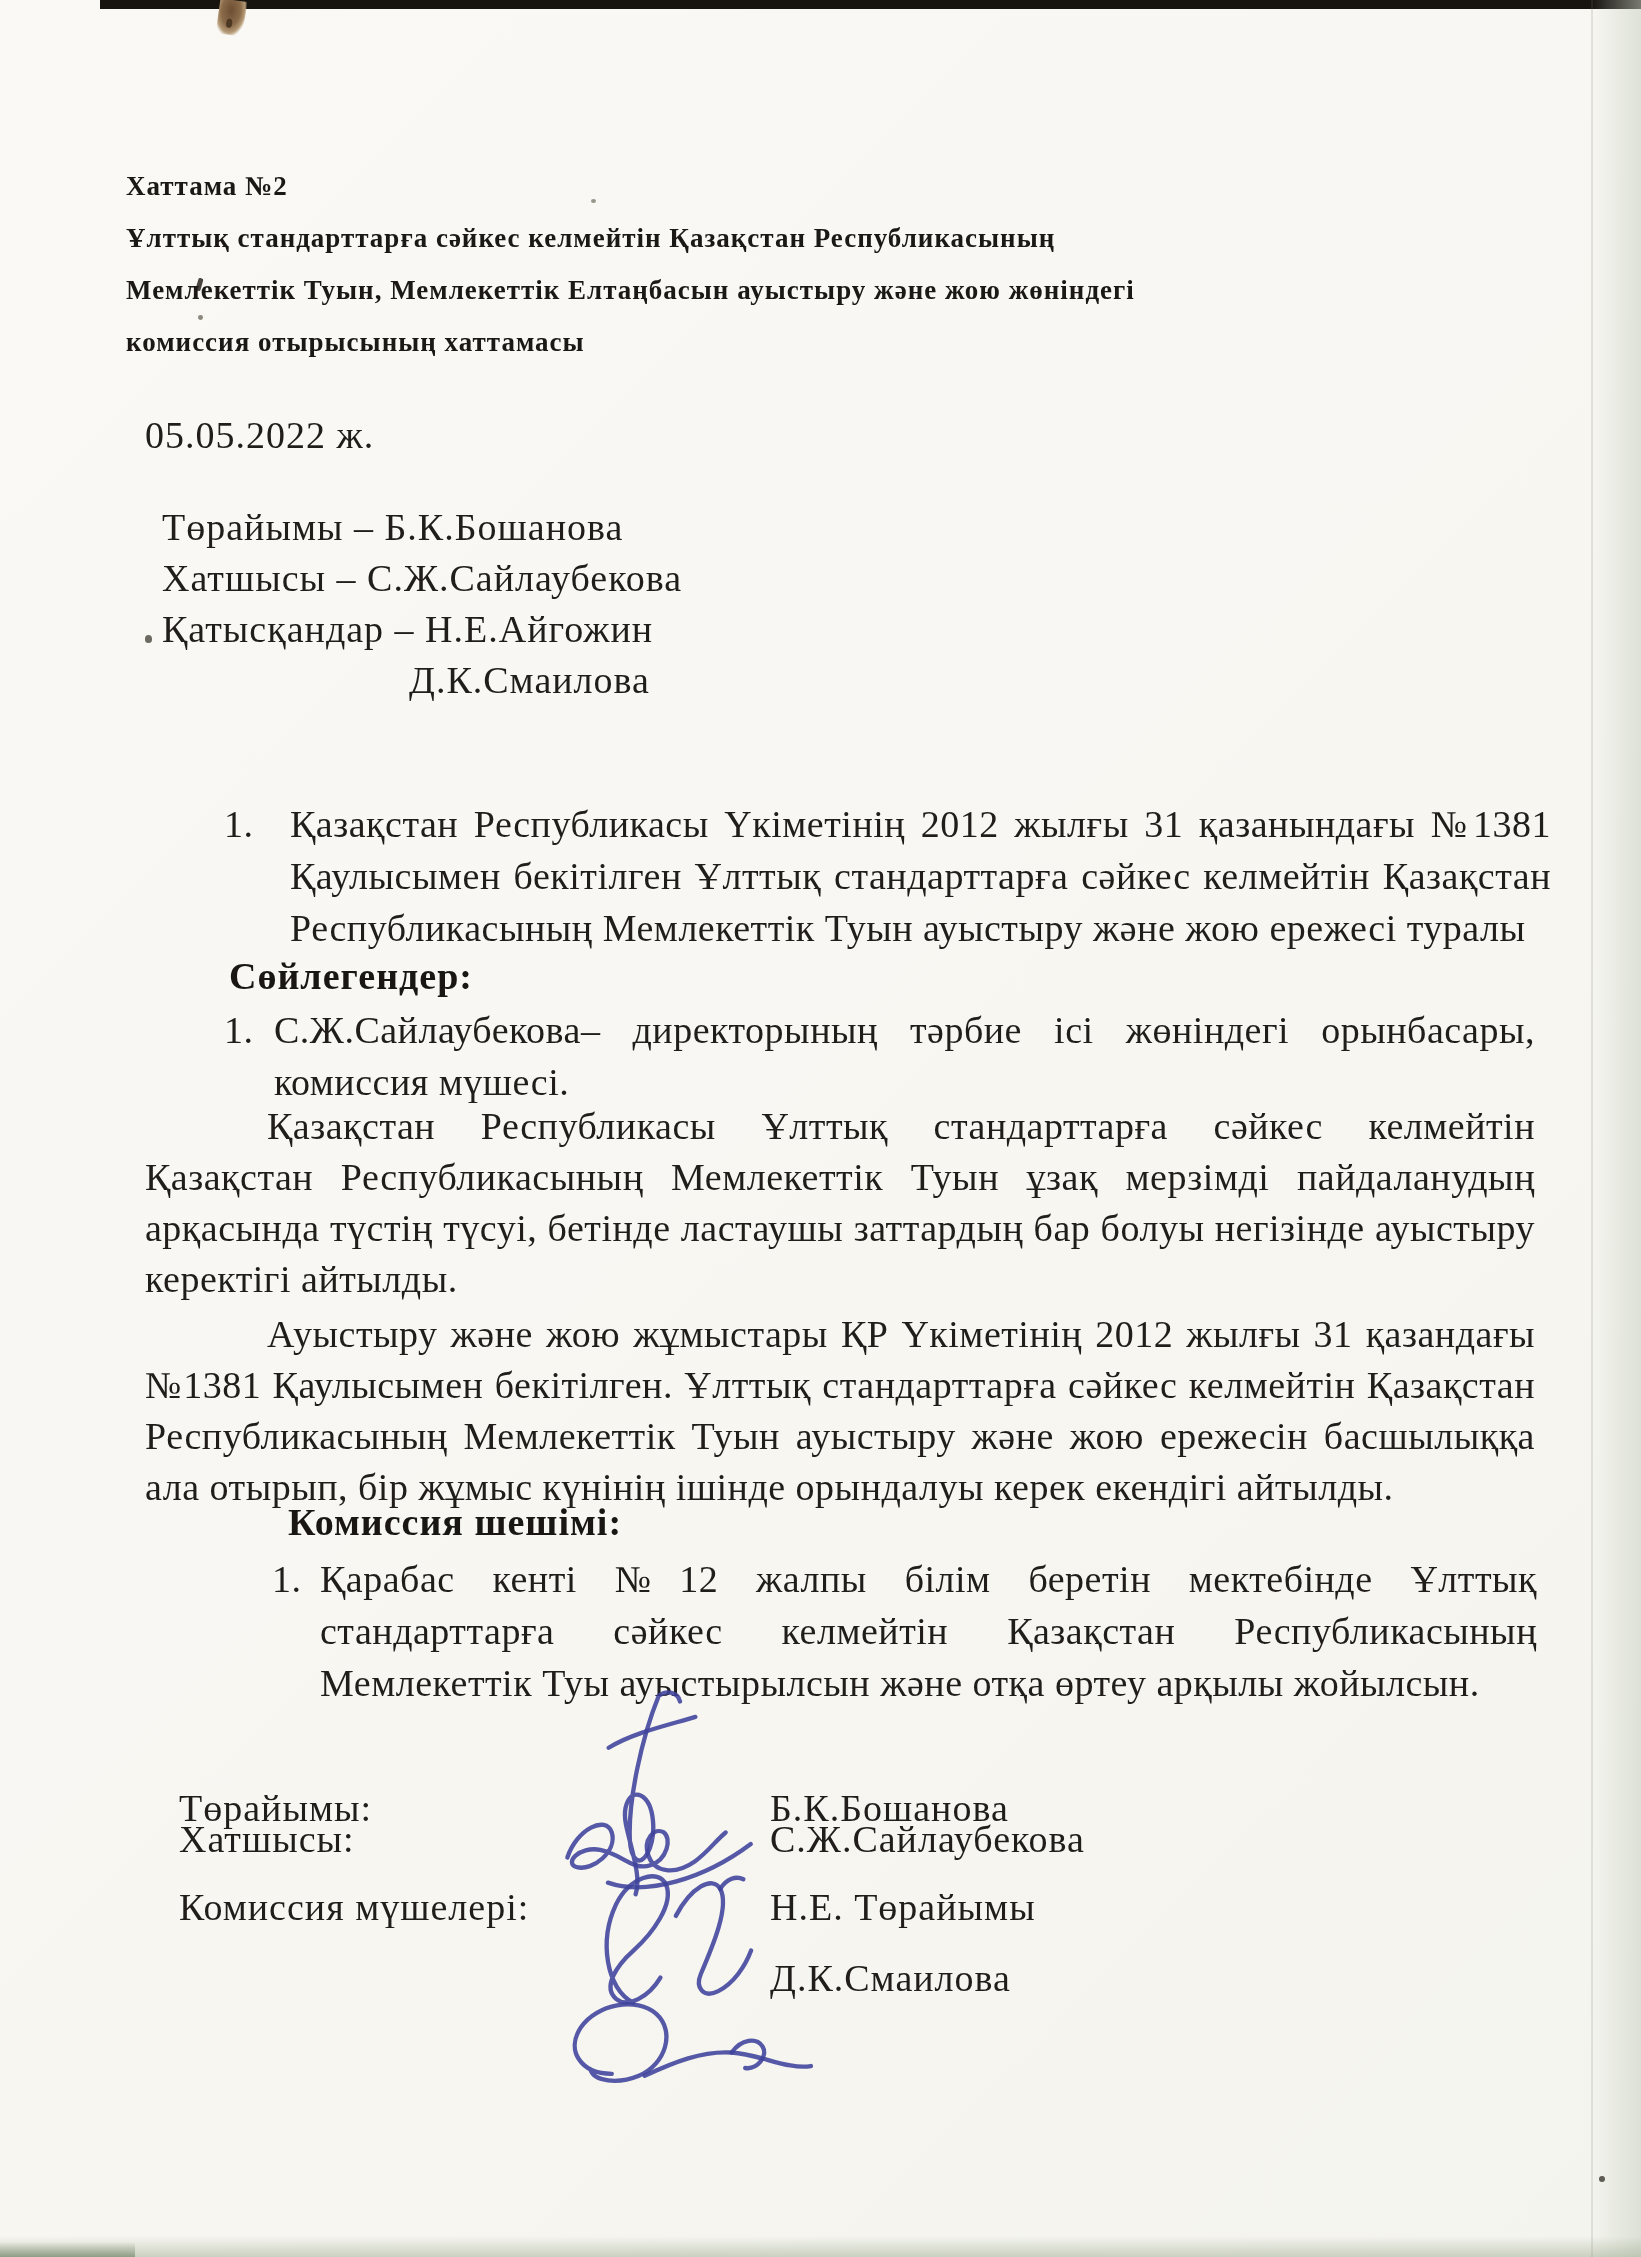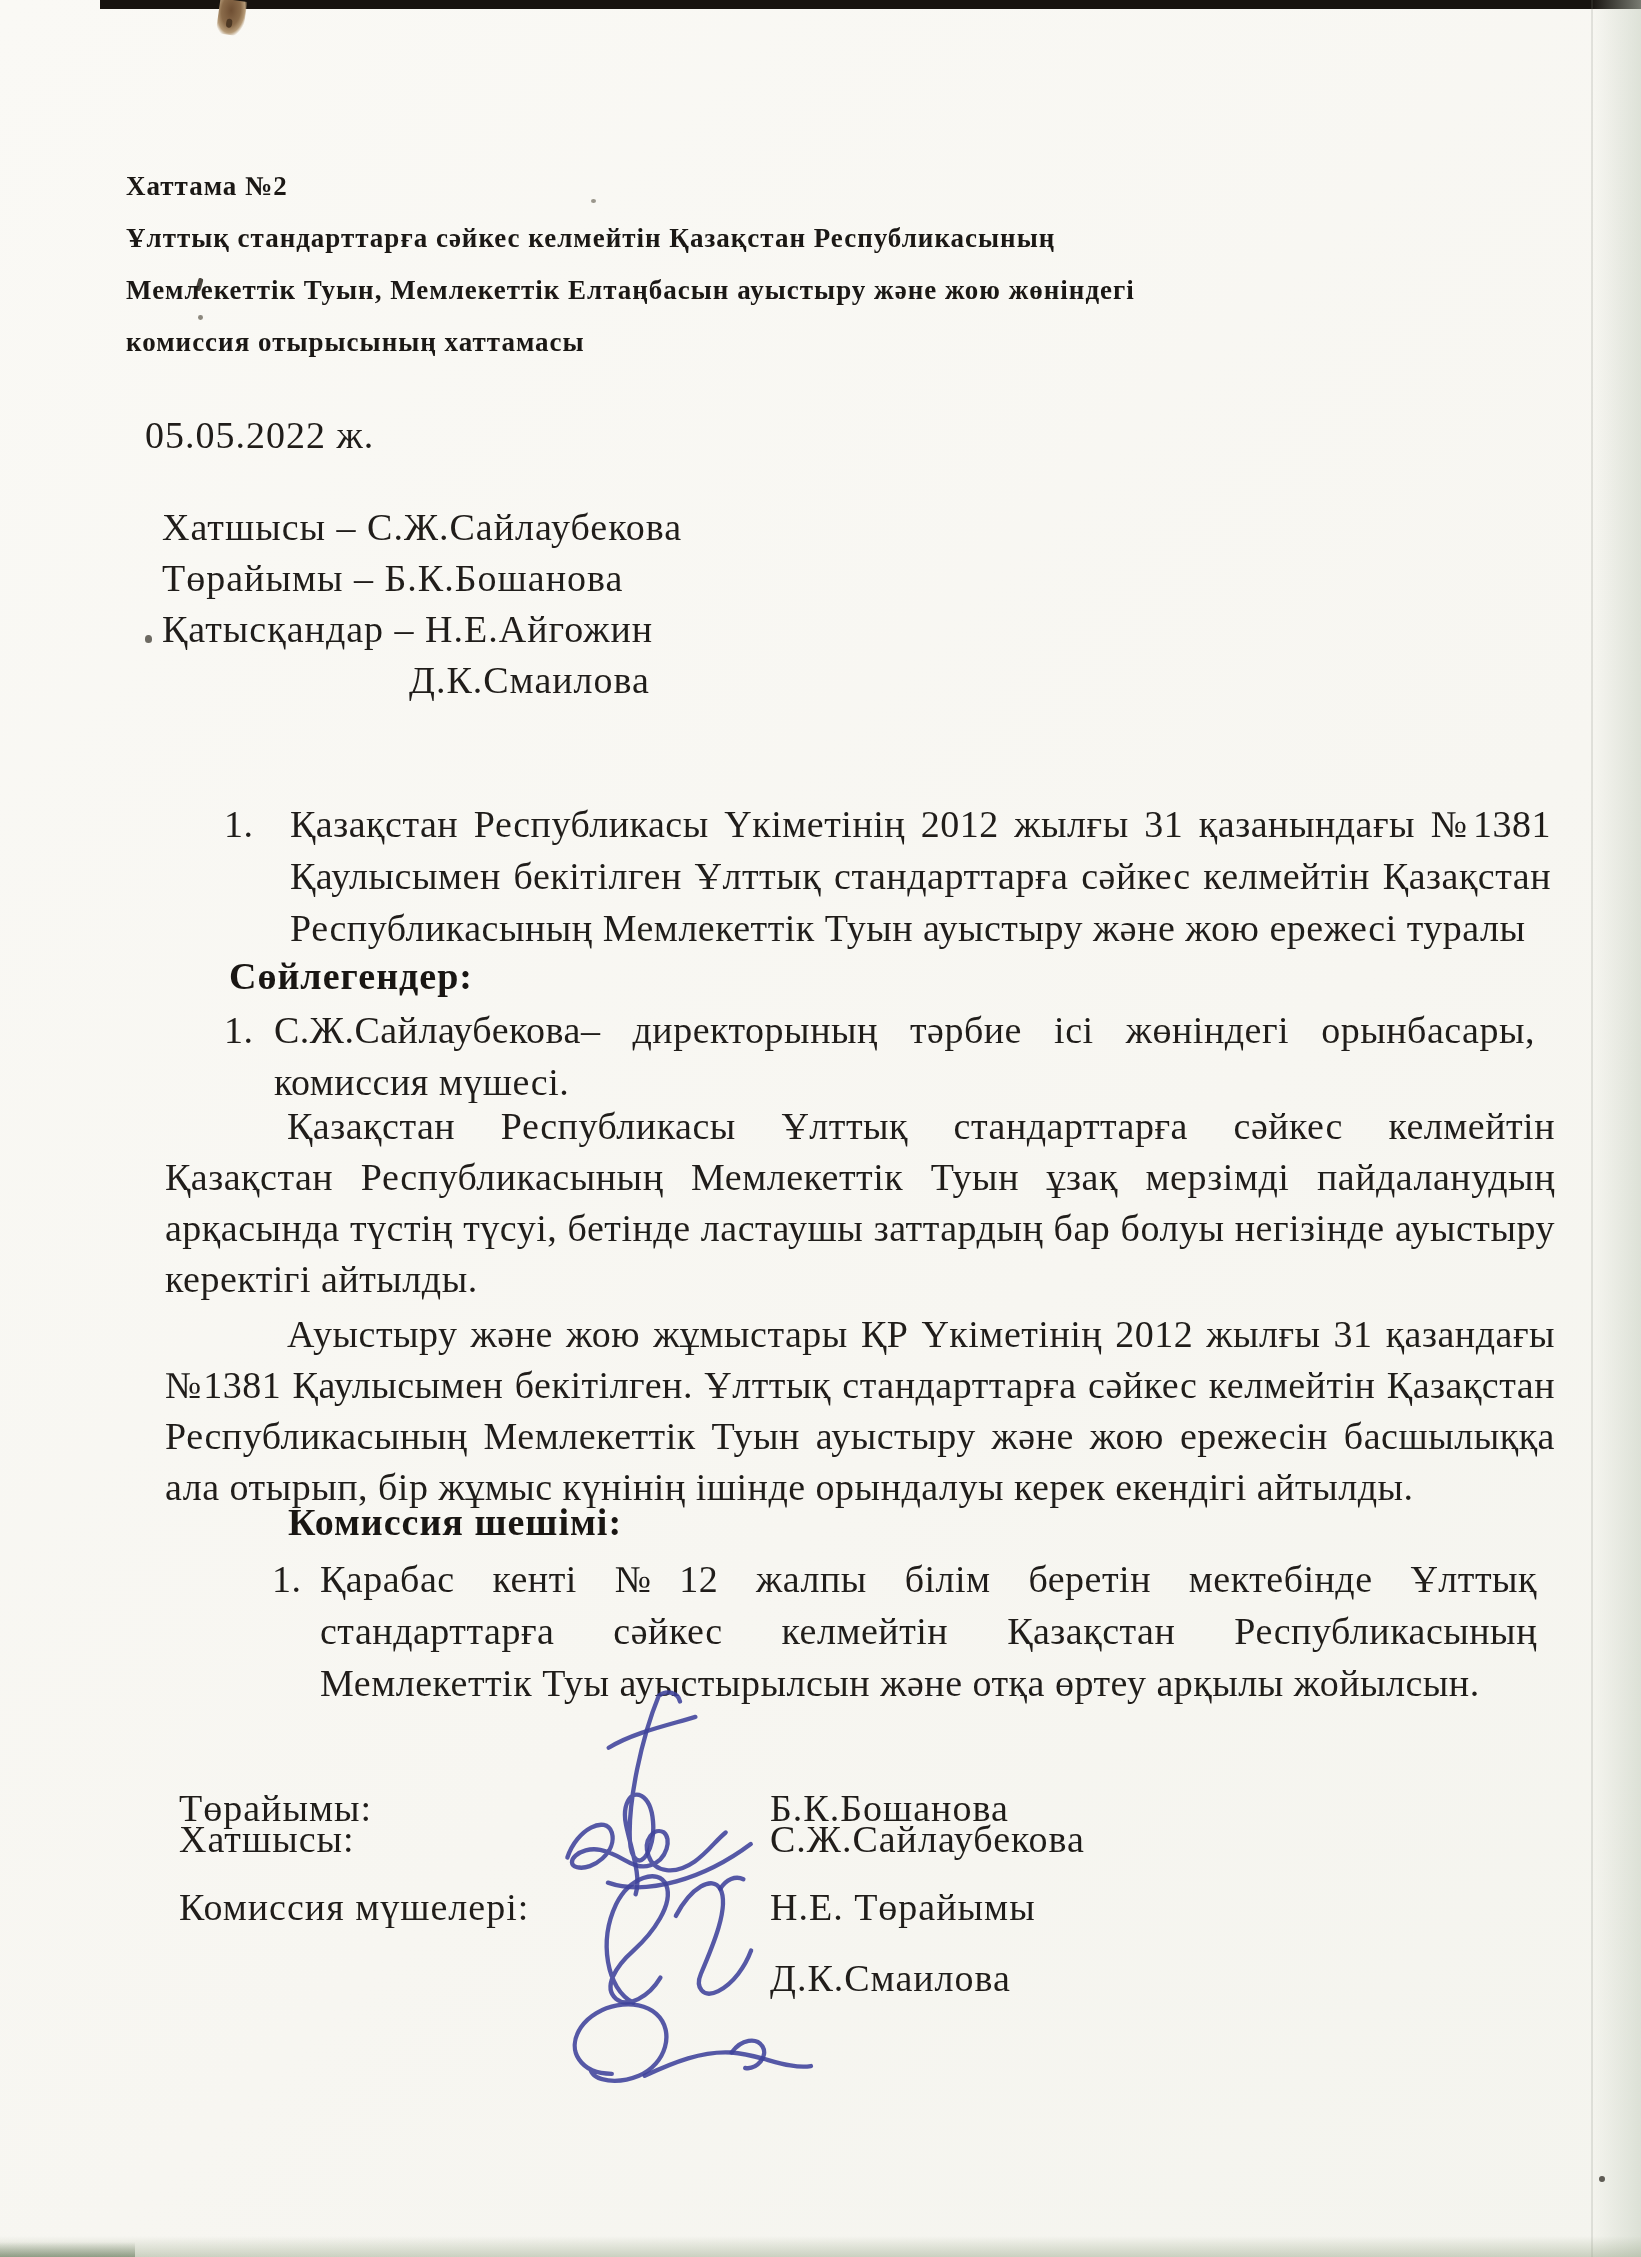--- a/index.html
+++ b/index.html
@@ -64,21 +64,21 @@
 
   .sec-heading { position: absolute; font-weight: bold; font-size: 38px; letter-spacing: 1px; color: #191613; margin-left: 20px; }
   .speakers-heading { top: 954px; left: 209px; }
 
   .speaker-item { top: 1004px; left: 224px; }
   .speaker-item .txt { width: 1261px; }
 
   .para {
     position: absolute; left: 145px; width: 1390px;
     font-size: 38px; line-height: 51px; letter-spacing: 0.5px;
-    text-align: justify; text-indent: 122px; margin-left: 20px;
+    text-align: justify; text-indent: 122px;
   }
   .para-1 { top: 1101px; }
   .para-2 { top: 1309px; }
 
   .decision-heading { top: 1500px; left: 268px; }
   .decision-item { top: 1553px; left: 272px; }
   .decision-item .num { flex: 0 0 48px; }
   .decision-item .txt { width: 1217px; }
 
   .sig-row { position: absolute; left: 179px; width: 1159px; font-size: 38px; letter-spacing: 1px; }
@@ -116,22 +116,22 @@
     <div>Ұлттық стандарттарға сәйкес келмейтін Қазақстан Республикасының</div>
     <div>Мемлекеттік Туын, Мемлекеттік Елтаңбасын ауыстыру және жою жөніндегі</div>
     <div>комиссия отырысының хаттамасы</div>
   </div>
 
   <div class="meta-row">
     <span class="date">05.05.2022 ж.</span>
   </div>
 
   <div class="officials">
+    <div>Төрайымы – Б.К.Бошанова</div>
     <div>Хатшысы – С.Ж.Сайлаубекова</div>
-    <div>Төрайымы – Б.К.Бошанова</div>
     <div>Қатысқандар – Н.Е.Айгожин</div>
     <div class="indented">Д.К.Смаилова</div>
   </div>
 
   <div class="list-item agenda-item">
     <span class="num">1.</span>
     <div class="txt">Қазақстан Республикасы Үкіметінің 2012 жылғы 31 қазанындағы №1381 Қаулысымен бекітілген Ұлттық стандарттарға сәйкес келмейтін Қазақстан Республикасының Мемлекеттік Туын ауыстыру және жою ережесі туралы</div>
   </div>
 
   <div class="sec-heading speakers-heading">Сөйлегендер:</div>

